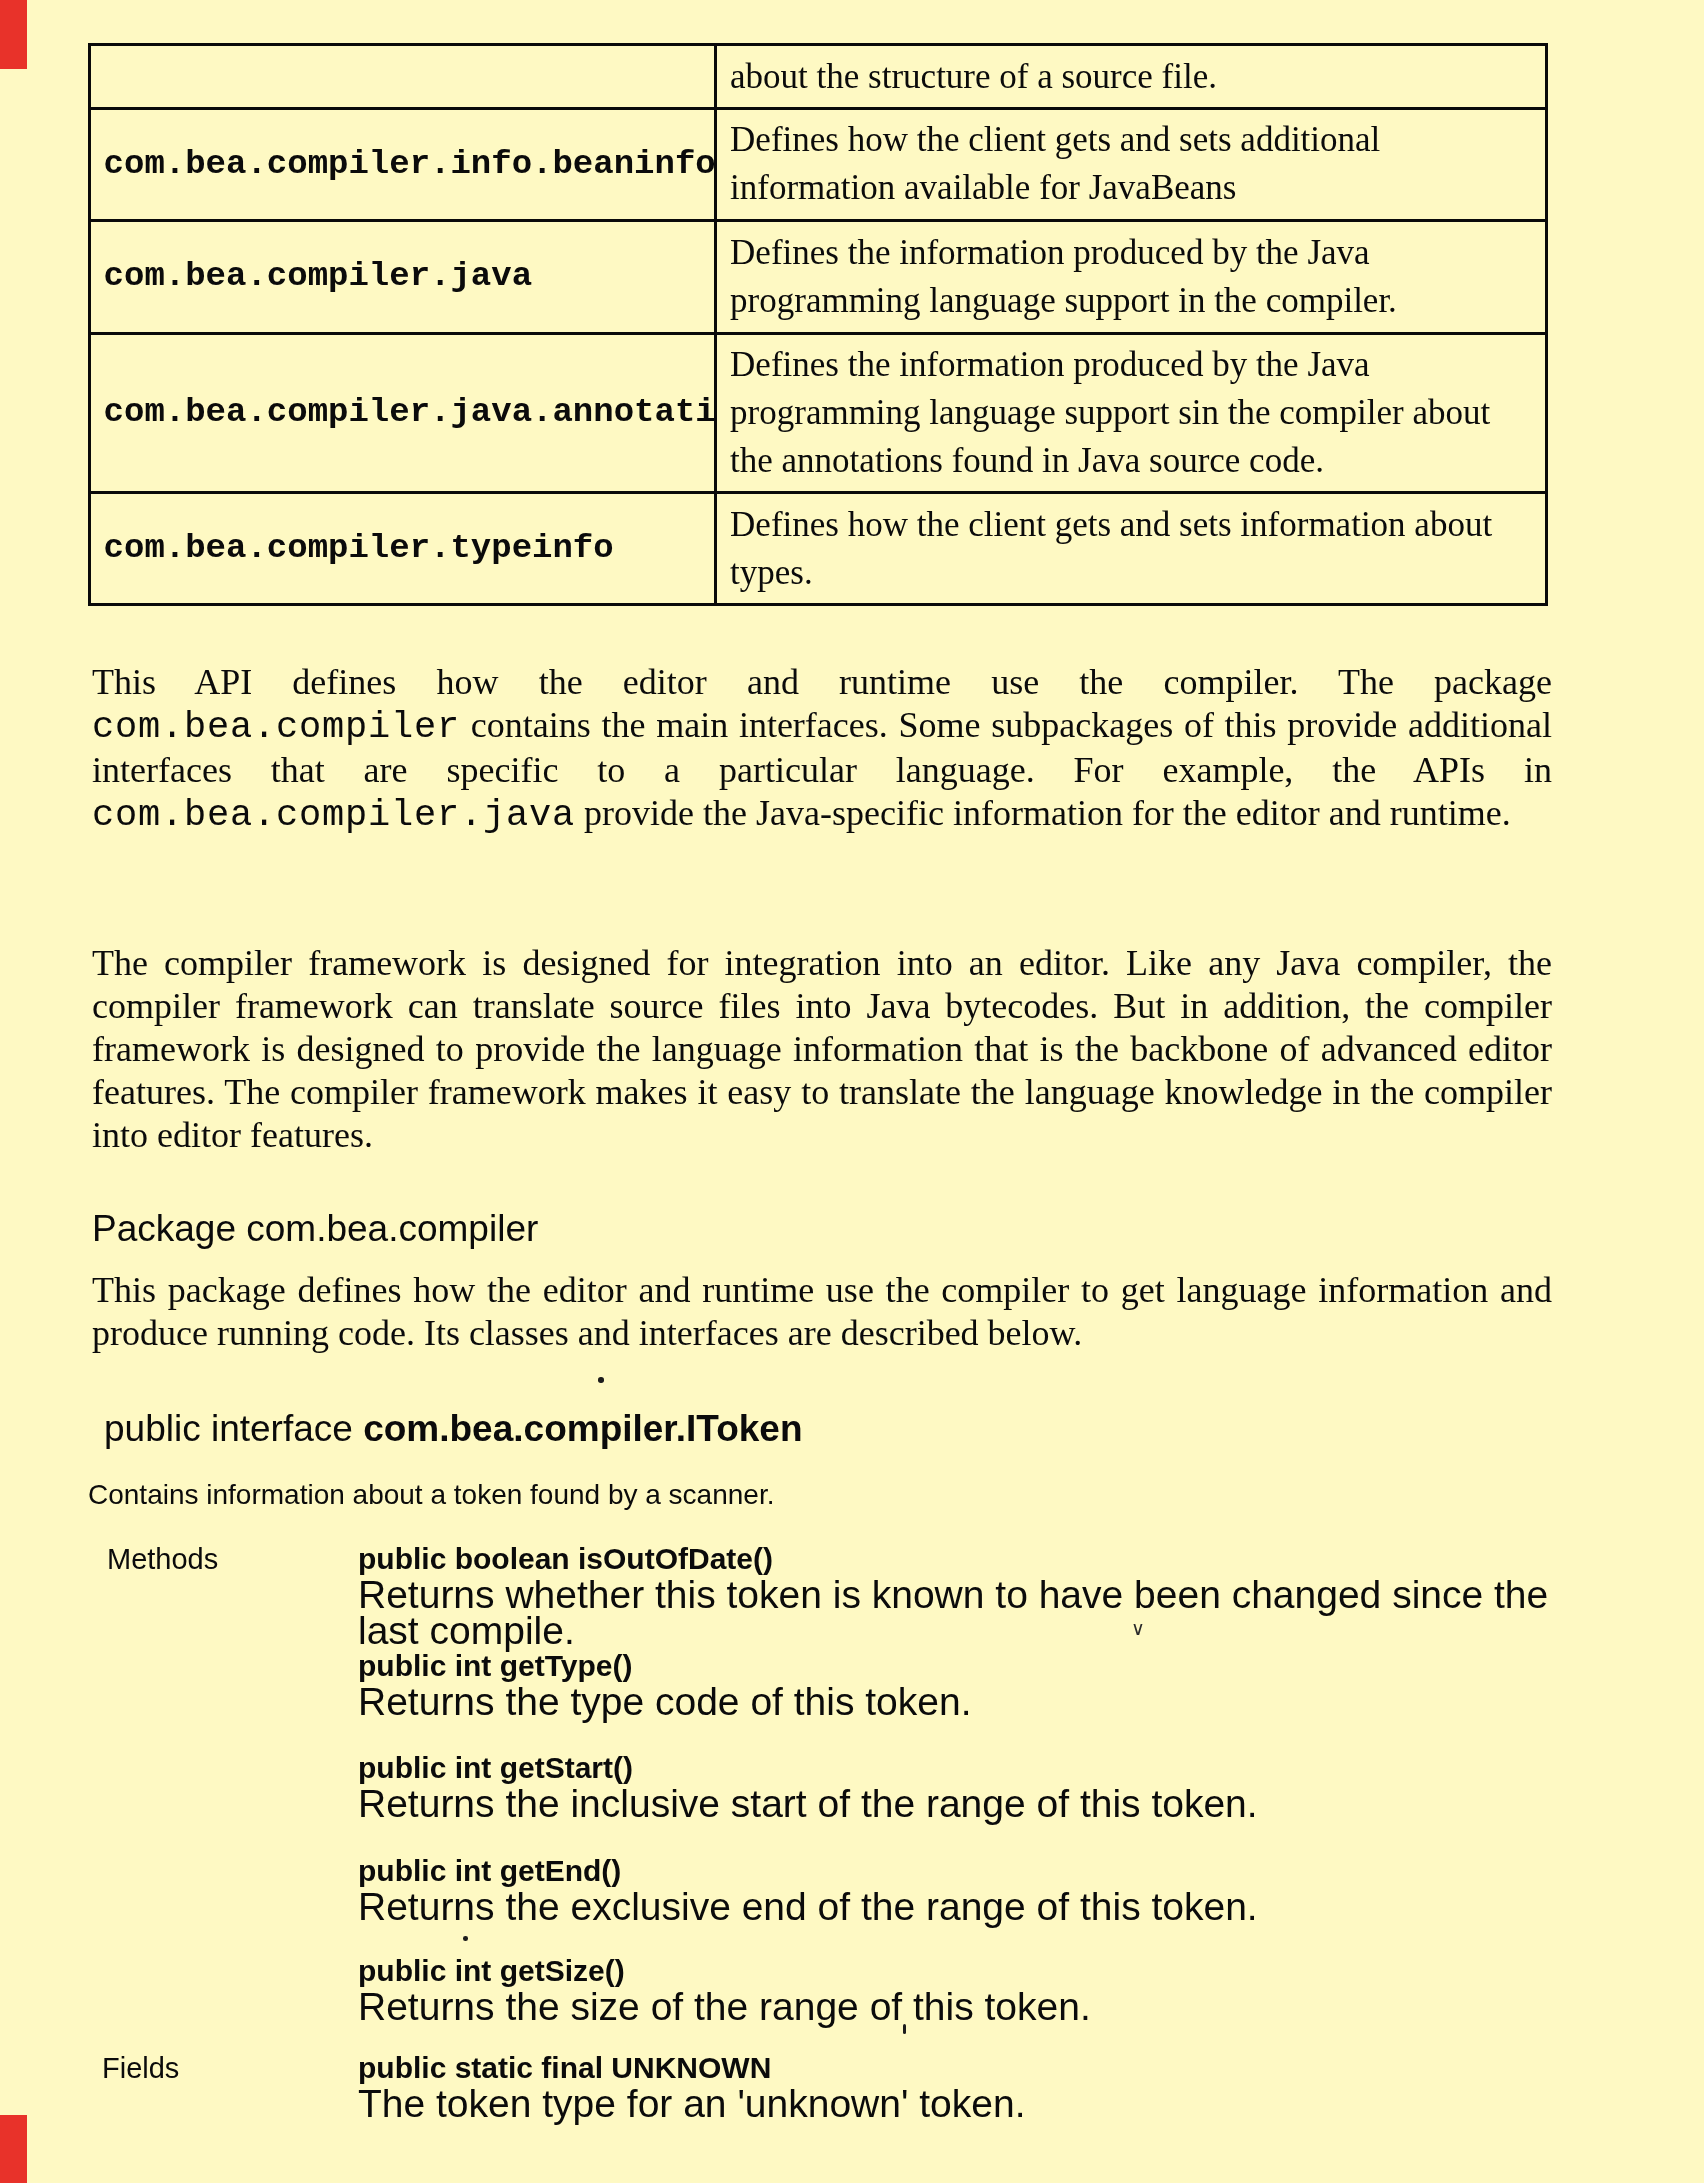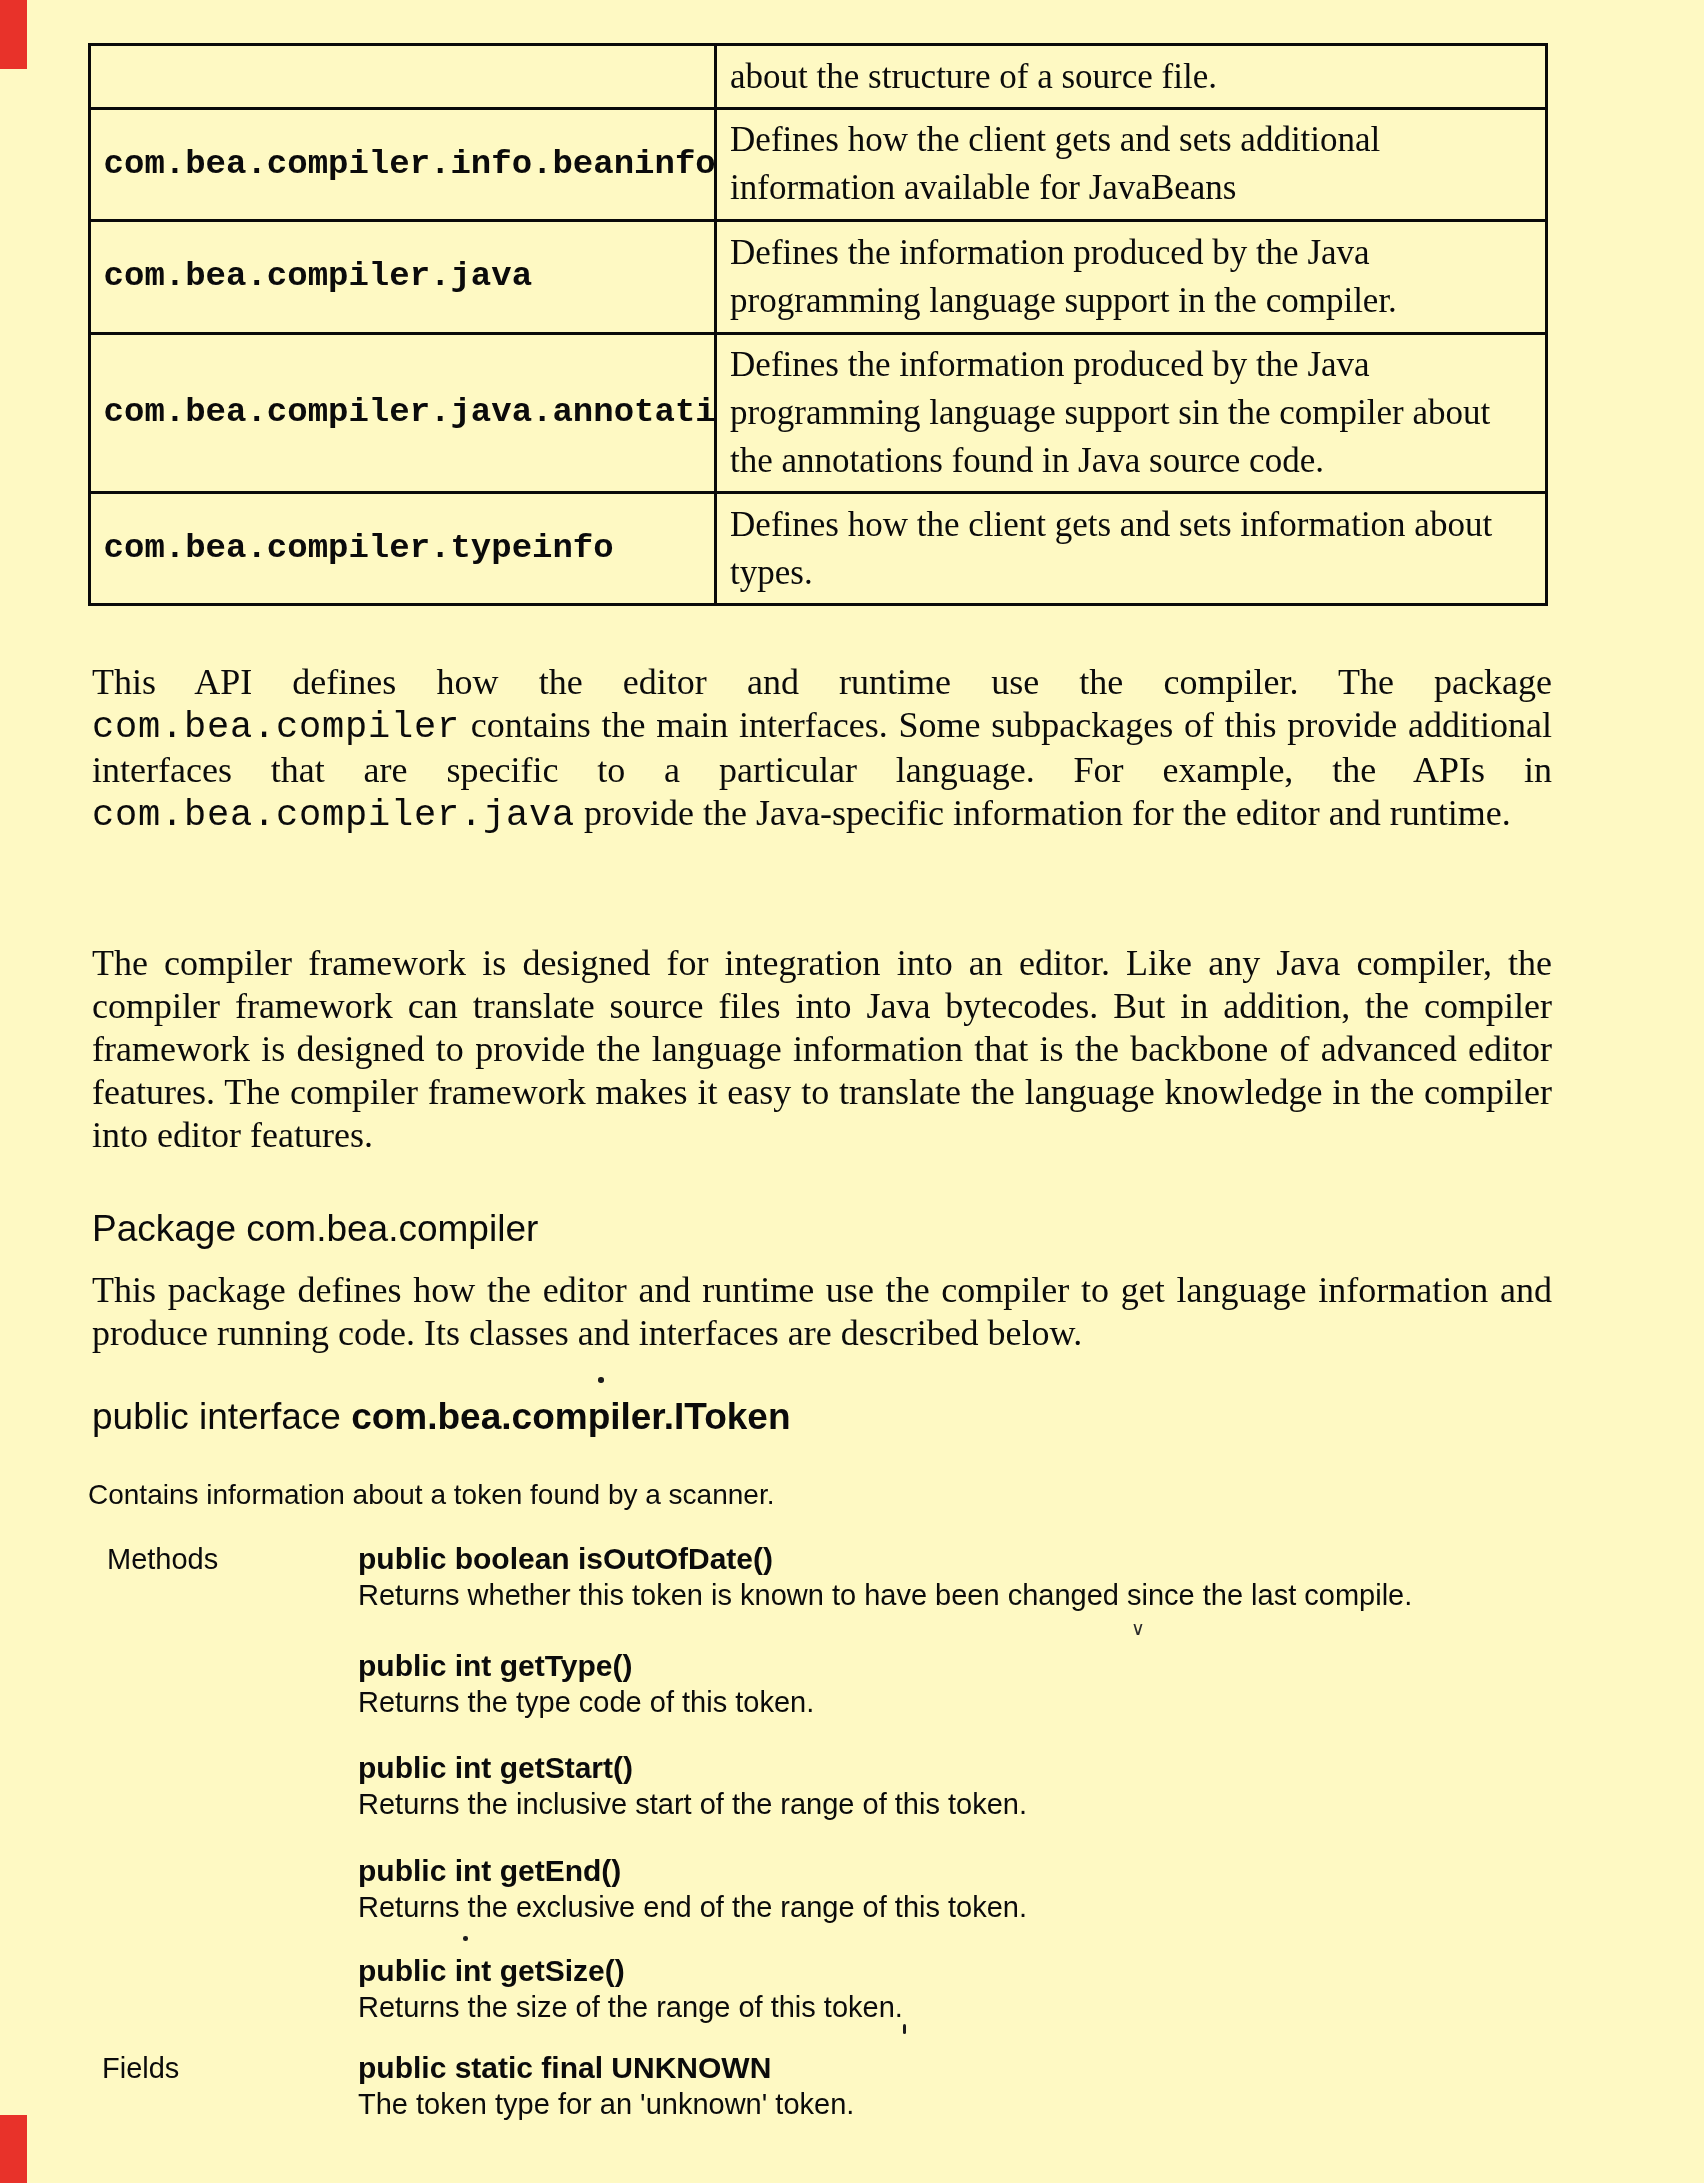--- a/index.html
+++ b/index.html
@@ -61,41 +61,41 @@
   }
 
   
   .sans{font-family:"Liberation Sans",sans-serif;}
   #section-heading{
     position:absolute;left:92px;top:1208px;
     font-weight:400;font-size:37px;line-height:41px;margin:0;
   }
   #interface-heading{
     position:absolute;left:88px;top:1392px;
-    font-weight:400;font-size:37px;line-height:42px;margin:4px;
+    font-weight:400;font-size:37px;line-height:42px;margin:16px;
   }
   #interface-heading .iname{font-weight:700;}
   #interface-summary{
     position:absolute;left:88px;top:1477px;
     font-size:28px;line-height:35px;margin:0;
   }
   .groupLabel{
     position:absolute;
     font-size:29px;line-height:36px;
   }
   #methods-label{left:107px;top:1541px;}
   #fields-label{left:102px;top:2050px;}
   .entry{
     position:absolute;left:358px;width:1194px;
   }
   .entry .sig{
     font-weight:700;font-size:30px;line-height:36px;
   }
   .entry .desc{
-    font-weight:400;font-size:29px;line-height:36px;
+    font-weight:400;font-size:39px;line-height:36px;
   }
   #m0{top:1541px;} #m1{top:1648px;} #m2{top:1750px;}
   #m3{top:1853px;} #m4{top:1953px;} #f0{top:2050px;}
 
   
   .speck{position:absolute;background:#1c1c1c;border-radius:50%;}
   #speck1{left:598px;top:1377px;width:5.5px;height:5.5px;}
   #speck3{left:463px;top:1936px;width:4.7px;height:4.7px;}
   #speck4{left:903px;top:2024px;width:3.1px;height:10.2px;border-radius:1.6px;}
   .vmark{

